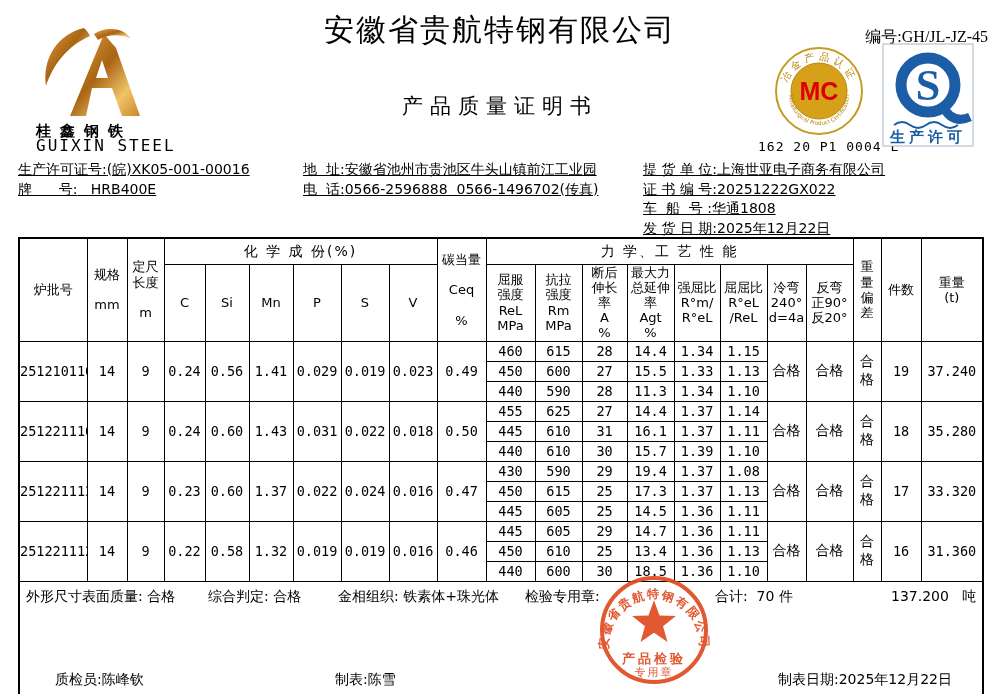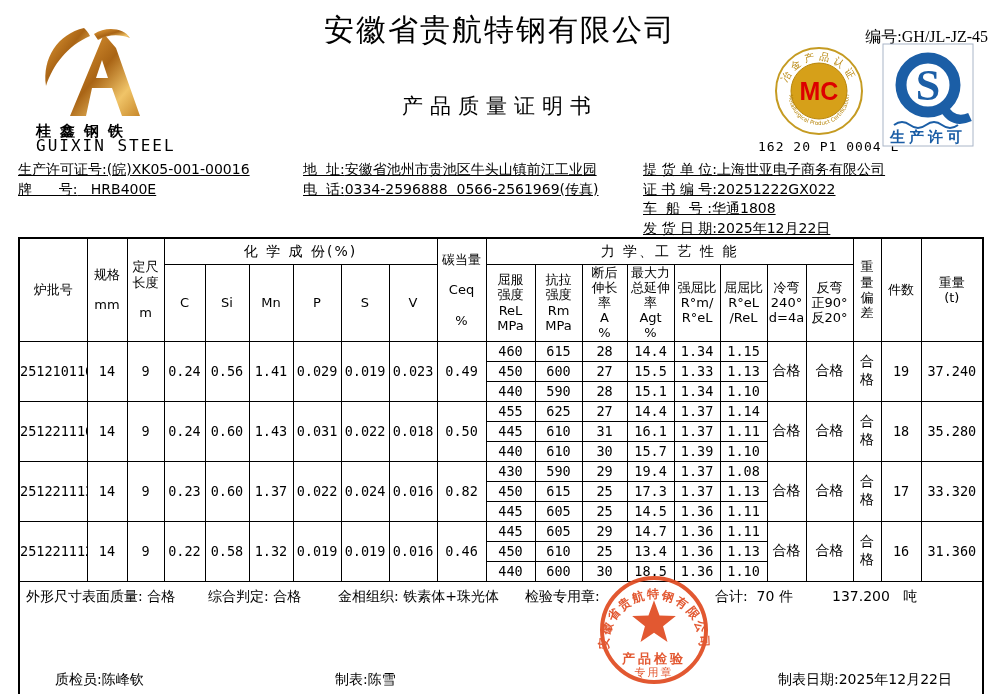--- a/index.html
+++ b/index.html
@@ -101,21 +101,21 @@
       <text x="46" y="99" text-anchor="middle" font-size="15" font-weight="bold" fill="#1b5ea6" letter-spacing="4">生产许可</text>
     </svg>
   </div>
 
   <div class="info-col" id="info1">
       <div><span class="lbl">生产许可证号:</span><span class="val">(皖)XK05-001-00016</span></div>
       <div><span class="lbl">牌      号:</span><span class="val">   HRB400E</span></div>
     </div>
   <div class="info-col" id="info2">
       <div><span class="lbl">地  址:</span><span class="val">安徽省池州市贵池区牛头山镇前江工业园</span></div>
-      <div><span class="lbl">电  话:</span><span class="val">0334-2596888  0566-2561969(传真)</span></div>
+      <div><span class="lbl">电  话:</span><span class="val">0566-2596888  0566-1496702(传真)</span></div>
     </div>
   <div class="info-col" id="info3">
       <div><span class="lbl">提 货 单 位:</span><span class="val">上海世亚电子商务有限公司</span></div>
       <div><span class="lbl">证 书 编 号:</span><span class="val">20251222GX022</span></div>
       <div><span class="lbl">车  船  号 :</span><span class="val">华通1808</span></div>
       <div><span class="lbl">发 货 日 期:</span><span class="val">2025年12月22日</span></div>
     </div>
 
   <table class="cert-table">
     <colgroup>
@@ -234,21 +234,21 @@
           <td>600</td>
           <td>27</td>
           <td>15.5</td>
           <td>1.33</td>
           <td>1.13</td>
         </tr>
         <tr class="sub">
           <td>440</td>
           <td>590</td>
           <td>28</td>
-          <td>15.1</td>
+          <td>11.3</td>
           <td>1.34</td>
           <td>1.10</td>
         </tr>
         <tr class="sub">
           <td rowspan="3">251221116</td>
           <td rowspan="3">14</td>
           <td rowspan="3">9</td>
           <td rowspan="3">0.24</td>
           <td rowspan="3">0.60</td>
           <td rowspan="3">1.43</td>
@@ -287,21 +287,21 @@
         <tr class="sub">
           <td rowspan="3">251221113</td>
           <td rowspan="3">14</td>
           <td rowspan="3">9</td>
           <td rowspan="3">0.23</td>
           <td rowspan="3">0.60</td>
           <td rowspan="3">1.37</td>
           <td rowspan="3">0.022</td>
           <td rowspan="3">0.024</td>
           <td rowspan="3">0.016</td>
-          <td rowspan="3">0.82</td>
+          <td rowspan="3">0.47</td>
           <td>430</td>
           <td>590</td>
           <td>29</td>
           <td>19.4</td>
           <td>1.37</td>
           <td>1.08</td>
           <td rowspan="3" class="cjk">合格</td>
           <td rowspan="3" class="cjk">合格</td>
           <td rowspan="3" class="cjk">合格</td>
           <td rowspan="3">17</td>
@@ -364,21 +364,21 @@
         </tr>
       </tbody>
     <tbody>
       <tr>
         <td colspan="21" class="summary-cell cjk" style="font-family:'DejaVu Sans',sans-serif">
           <span style="left:6px">外形尺寸表面质量: 合格</span>
           <span style="left:188px">综合判定: 合格</span>
           <span style="left:318px">金相组织: 铁素体+珠光体</span>
           <span style="left:505px">检验专用章:</span>
           <span style="left:695px">合计:  70 件</span>
-          <span style="left:812px">137.200   吨</span>
+          <span style="left:871px">137.200   吨</span>
         </td>
       </tr>
 
     </tbody>
   </table>
 
   <svg class="stamp" width="120" height="120" viewBox="-60 -60 120 120">
     <defs>
         <path id="stampArc" d="M -45,24 A 46,46 0 1 1 45,24" fill="none"></path>
       </defs>

